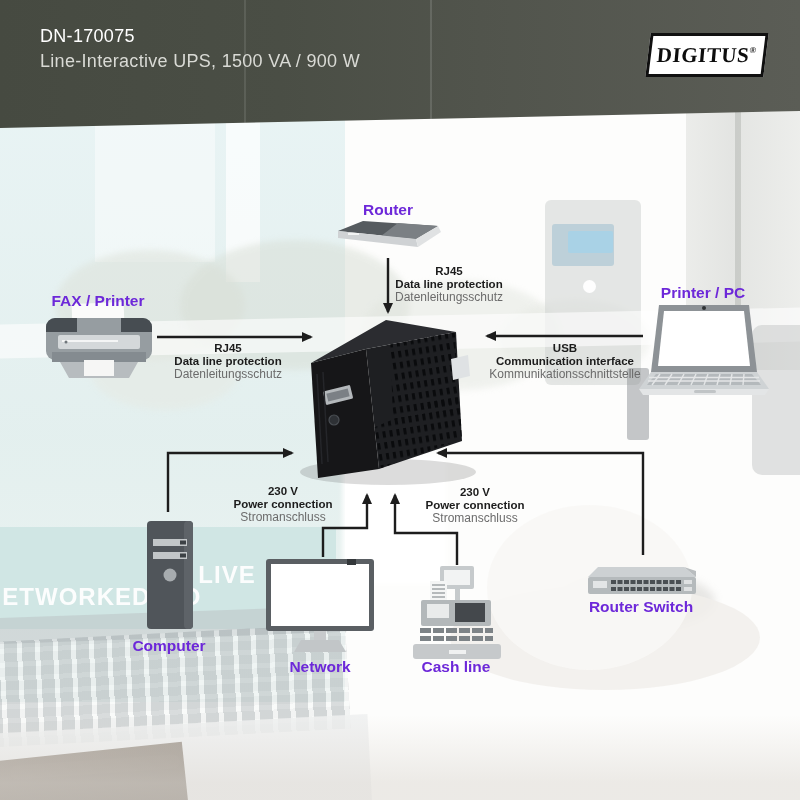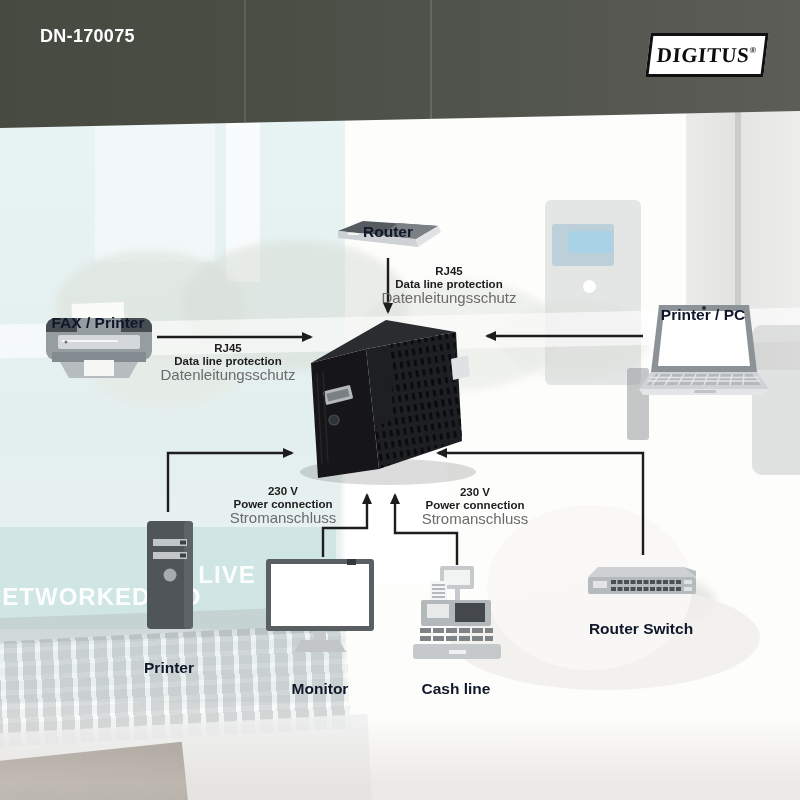--- a/index.html
+++ b/index.html
@@ -36,33 +36,33 @@
   .ph-kbshadow{left:555px;top:572px;width:160px;height:58px;background:#b6b4ae;opacity:.3;border-radius:50%;filter:blur(4px);}
   .ph-woodcorner{left:-14px;top:752px;width:200px;height:70px;background:linear-gradient(180deg,#948a7f,#6e6459);opacity:.8;transform:rotate(-6deg);}
   .ph-bottomfade{left:0;top:715px;width:800px;height:85px;background:linear-gradient(180deg,rgba(227,224,219,0) 0%,rgba(222,218,212,.55) 80%);}
   
   .wm{position:absolute;color:rgba(255,255,255,.92);font-weight:bold;font-size:24px;letter-spacing:1px;z-index:2;white-space:nowrap;}
   
   #band{position:absolute;left:0;top:0;width:800px;height:130px;z-index:5;
     clip-path:polygon(0 0,800px 0,800px 111px,0 128px);
     background:linear-gradient(90deg,#464a41 0%,#4a4e45 35%,#51544c 60%,#5b5d56 100%);}
   .band-line{position:absolute;top:0;width:2px;height:128px;background:rgba(255,255,255,.10);}
-  #hdr-model{position:absolute;left:40px;top:26px;color:#fff;font-size:18px;font-weight:bold;letter-spacing:.3px;}
+  #hdr-model{position:absolute;left:40px;top:26px;color:#fff;font-size:18px;font-weight:normal;letter-spacing:.3px;}
   #hdr-sub{position:absolute;left:40px;top:51px;color:#d9dad5;font-size:18px;letter-spacing:.3px;}
   #logo{position:absolute;left:648px;top:33px;width:112px;height:38px;background:#fff;border:3px solid #101010;
     transform:skewX(-7deg);display:flex;align-items:center;justify-content:center;}
   #logo .lg-txt{font-family:"Liberation Serif",serif;font-weight:bold;font-size:21px;color:#0d0d0d;letter-spacing:.5px;transform:skewX(2deg);}
   #logo sup{font-size:9px;vertical-align:9px;}
   
   #diagram{position:absolute;left:0;top:0;z-index:3;}
   
-  .dev-label{position:absolute;transform:translateX(-50%);font-weight:bold;font-size:15.5px;color:#0f172a;white-space:nowrap;z-index:4;margin-top:22px;}
+  .dev-label{position:absolute;transform:translateX(-50%);font-weight:bold;font-size:15.5px;color:#6d28d9;white-space:nowrap;z-index:4;}
   .conn{position:absolute;transform:translateX(-50%);text-align:center;white-space:nowrap;z-index:4;line-height:13px;}
   .conn .cb{font-weight:bold;font-size:11.5px;color:#1c1c1c;}
-  .conn .cg{font-size:15px;color:#6b6b6b;text-align:right;}
+  .conn .cg{font-size:12px;color:#6b6b6b;}
 </style>
 </head>
 <body>
 
 <div id="canvas">
 
   <div class="ph ph-leftwash"></div>
   <div class="ph ph-window2"></div>
   <div class="ph ph-window"></div>
   <div class="ph ph-rack"></div>
@@ -259,48 +259,54 @@
         <rect x="676" y="587" width="5" height="4"></rect>
       </g>
       <rect x="684" y="580" width="8" height="4" fill="#dfe1e2"></rect>
       <rect x="684" y="587" width="8" height="4" fill="#dfe1e2"></rect>
     </g>
   </svg>
 
   <div class="dev-label" style="left:388px;top:201px">Router</div>
   <div class="dev-label" style="left:98px;top:292px">FAX / Printer</div>
   <div class="dev-label" style="left:703px;top:284px">Printer / PC</div>
-  <div class="dev-label" style="left:169px;top:637px">Printer</div>
-  <div class="dev-label" style="left:320px;top:658px">Monitor</div>
+  <div class="dev-label" style="left:169px;top:637px">Computer</div>
+  <div class="dev-label" style="left:320px;top:658px">Network</div>
   <div class="dev-label" style="left:456px;top:658px">Cash line</div>
   <div class="dev-label" style="left:641px;top:598px">Router Switch</div>
 
   <div class="conn" style="left:228px;top:342px">
     <div class="cb">RJ45</div>
     <div class="cb">Data line protection</div>
     <div class="cg">Datenleitungsschutz</div>
   </div>
   <div class="conn" style="left:449px;top:265px">
     <div class="cb">RJ45</div>
     <div class="cb">Data line protection</div>
     <div class="cg">Datenleitungsschutz</div>
   </div>
+  <div class="conn" style="left:565px;top:342px">
+    <div class="cb">USB</div>
+    <div class="cb">Communication interface</div>
+    <div class="cg">Kommunikationsschnittstelle</div>
+  </div>
   <div class="conn" style="left:283px;top:485px">
     <div class="cb">230 V</div>
     <div class="cb">Power connection</div>
     <div class="cg">Stromanschluss</div>
   </div>
   <div class="conn" style="left:475px;top:486px">
     <div class="cb">230 V</div>
     <div class="cb">Power connection</div>
     <div class="cg">Stromanschluss</div>
   </div>
 
   <div id="band">
     <div class="band-line" style="left:244px"></div>
     <div class="band-line" style="left:430px;background:rgba(255,255,255,.13)"></div>
     <div id="hdr-model">DN-170075</div>
+    <div id="hdr-sub">Line-Interactive UPS, 1500 VA / 900 W</div>
     <div id="logo">
       <span class="lg-txt"><span>DIGITUS</span><sup>®</sup></span>
     </div>
   </div>
 
 </div>
 
 </body></html>

